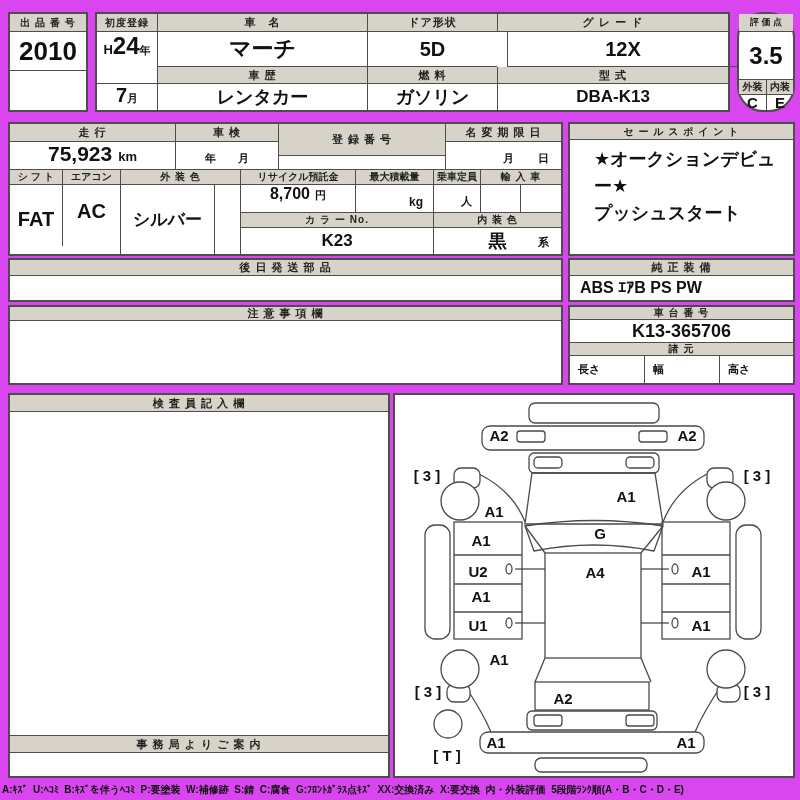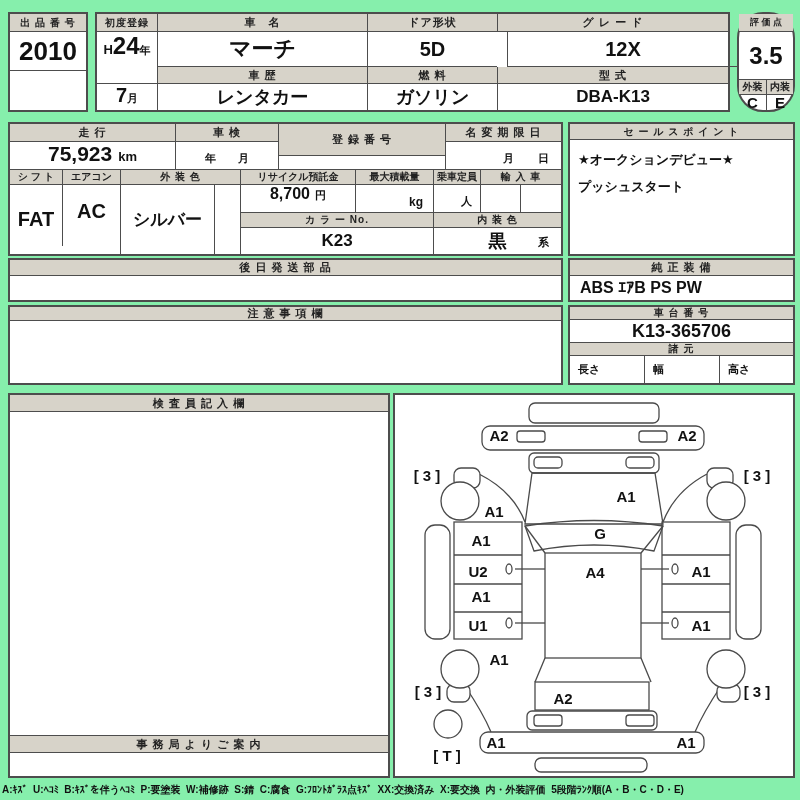--- a/index.html
+++ b/index.html
@@ -1,33 +1,33 @@
 <!DOCTYPE html>
 <html><head>
 <meta charset="utf-8">
 <style>
   html,body{margin:0;padding:0;background:#fff;}
-  .sheet{position:relative;width:800px;height:800px;background:#86efac;
+  .sheet{position:relative;width:800px;height:800px;background:#d946ef;
          font-family:"Liberation Sans","DejaVu Sans",sans-serif;color:#111;overflow:hidden;}
   .abs{position:absolute;box-sizing:border-box;}
   .box{position:absolute;box-sizing:border-box;border:2px solid #4d4d4d;background:#fff;}
   .hdr{background:#d7d3c9;font-weight:bold;font-size:11px;color:#222;
        display:flex;align-items:center;justify-content:center;letter-spacing:1px;}
   .bb{border-bottom:1.5px solid #4d4d4d;}
   .bl{border-left:1.5px solid #4d4d4d;}
   .bt{border-top:1.5px solid #4d4d4d;}
   .val{display:flex;align-items:center;justify-content:center;font-weight:bold;}
   .valb{display:flex;align-items:baseline;justify-content:center;font-weight:bold;}
   .f9{font-size:9px;}  .f10{font-size:10px;}  .f11{font-size:11px;}
   .f13{font-size:13px;} .f15{font-size:15px;} .f16{font-size:16px;}
   .f17{font-size:17px;} .f18{font-size:18px;} .f20{font-size:20px;}
   .f21{font-size:21px;} .f22{font-size:22px;} .f24{font-size:24px;} .f26{font-size:26px;}
   .unit{font-size:11px;font-weight:bold;margin-left:5px;}
   .notes{font-size:16px;font-weight:bold;line-height:29px;padding:8px 0 0 10px;}
-  .sales{font-size:13px;font-weight:bold;line-height:27px;padding:6px 0 0 8px;}
+  .sales{font-size:18px;font-weight:bold;line-height:27px;padding:6px 0 0 8px;margin-left:16px;}
   .footer{font-size:10px;font-weight:bold;white-space:pre;color:#111;}
   svg text{font-family:"Liberation Sans","DejaVu Sans",sans-serif;font-weight:bold;
            font-size:15px;fill:#111;}
   svg .ln{stroke:#4a4a4a;stroke-width:1.3;fill:none;}
   svg .wh{stroke:#4a4a4a;stroke-width:1.3;fill:#fff;}
 </style>
 </head>
 <body>
 
 <div class="sheet">

